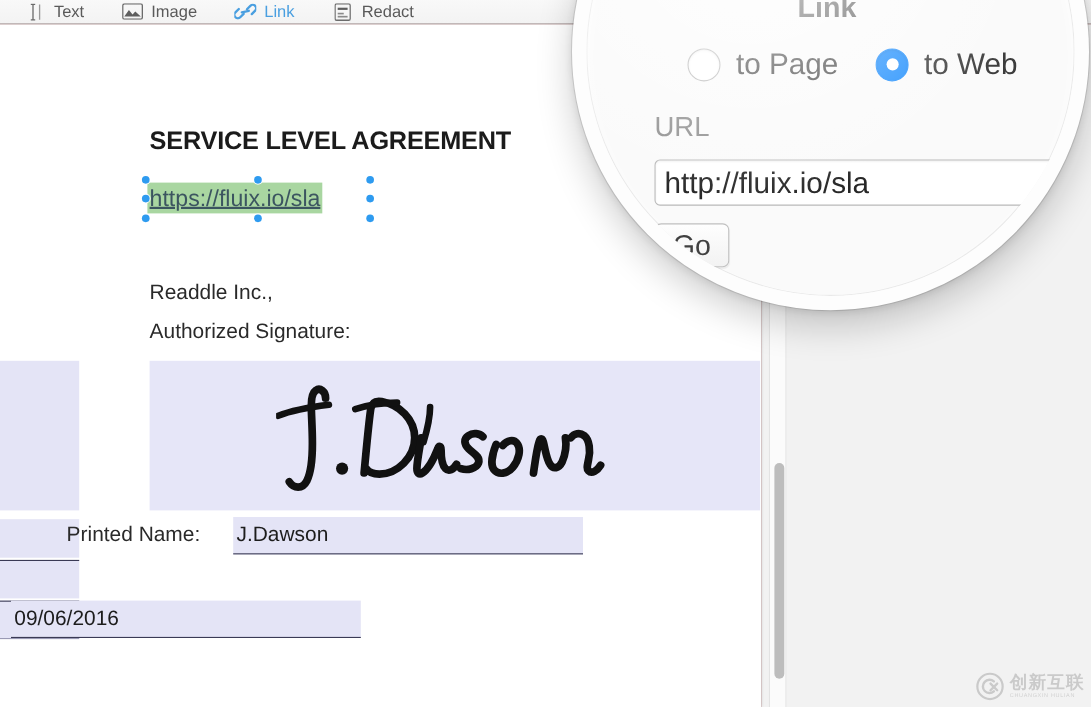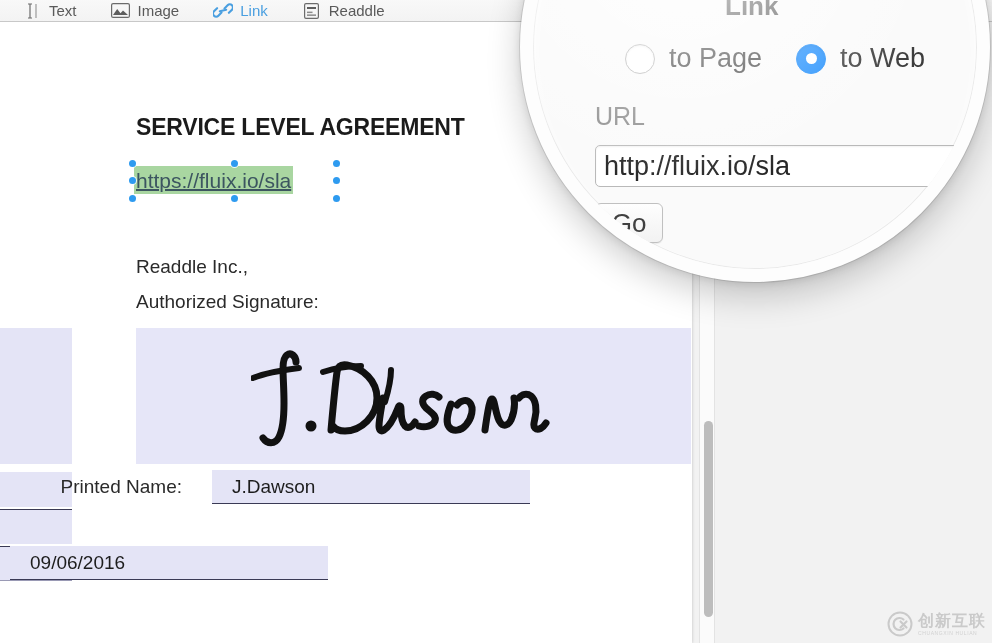--- a/index.html
+++ b/index.html
@@ -81,21 +81,21 @@
 
   
   .frow { position: absolute; height: 34px; display: flex; align-items: center; gap: 22px; }
   .frow .lbl {
     width: 180px; text-align: right; padding-right: 8px;
     font-size: 19px; color: #2a2a2a; white-space: nowrap;
   }
   .frow .val {
     width: 318px; height: 34px; background: #e4e4f6;
     border-bottom: 1px solid #3a3a55;
-    font-size: 19px; color: #1d1d1d; padding-left: 20px;
+    font-size: 19px; color: #1d1d1d; padding-left: 3px;
     display: flex; align-items: center; white-space: nowrap;
   }
   .r1 { left: 24px; top: 448px; }
   .r2 { left: 24px; top: 486px; }
   .r3 { left: 24px; top: 524px; }
 
   
   .canvas-right {
     position: absolute; left: 692px; top: 22px; width: 300px; height: 621px;
     background: #f2f2f2;
@@ -226,21 +226,21 @@
 
     <div class="tool">
       <span class="tool-ico">
         <svg width="15" height="16" viewBox="0 0 15 16">
           <rect x="0.6" y="0.6" width="13.8" height="14.8" rx="1.4" fill="none" stroke="#6b6b6b" stroke-width="1.2"></rect>
           <rect x="3" y="4" width="9" height="2" fill="#5e5e5e"></rect>
           <rect x="3" y="8.6" width="5.5" height="1.5" fill="#8a8a8a"></rect>
           <rect x="3" y="11.4" width="9" height="1.5" fill="#8a8a8a"></rect>
         </svg>
       </span>
-      <span>Readdle</span>
+      <span>Redact</span>
     </div>
   </div>
 
   <div class="canvas-right"></div>
   <div class="sb-track">
     <div class="sb-thumb" style="left:4px; top:399px;"></div>
   </div>
 
   <div class="page">
 

